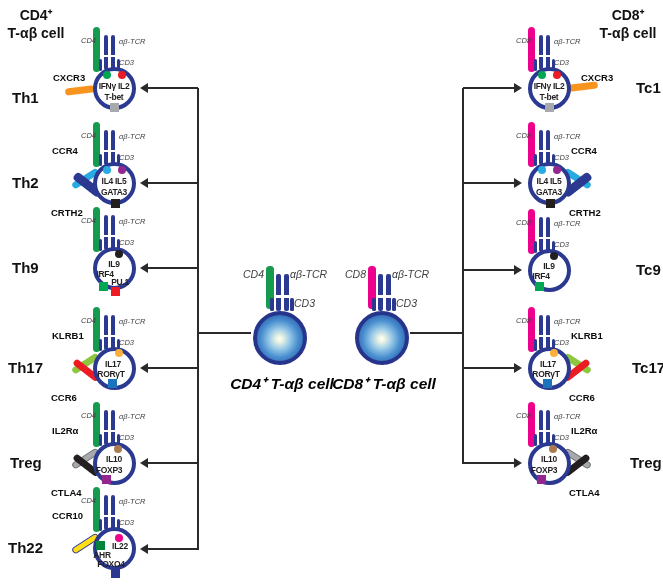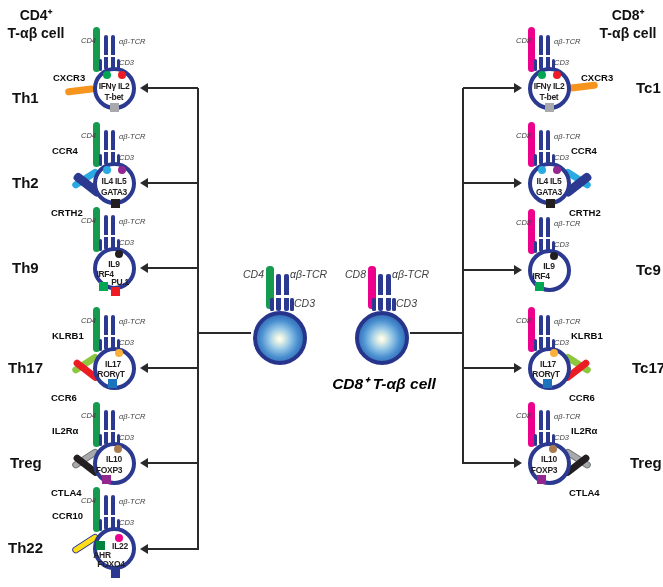--- a/index.html
+++ b/index.html
@@ -248,20 +248,21 @@
     <div class="rowlbl" style="position: absolute; left: 630px; top: 454px;">Treg</div>
     <div style="position: absolute; left: 266px; top: 266px; width: 7.5px; height: 43px; border-radius: 3.5px; background: rgb(22, 155, 78);"></div>
     <div style="position: absolute; left: 276px; top: 274px; width: 5px; height: 37px; border-radius: 2px; background: linear-gradient(rgb(43, 57, 144) 0px, rgb(43, 57, 144) 56%, rgb(255, 255, 255) 56%, rgb(255, 255, 255) 64%, rgb(43, 57, 144) 64%, rgb(43, 57, 144) 100%);"></div>
     <div style="position: absolute; left: 284px; top: 274px; width: 5px; height: 37px; border-radius: 2px; background: linear-gradient(rgb(43, 57, 144) 0px, rgb(43, 57, 144) 56%, rgb(255, 255, 255) 56%, rgb(255, 255, 255) 64%, rgb(43, 57, 144) 64%, rgb(43, 57, 144) 100%);"></div>
     <div style="position: absolute; left: 270px; top: 298px; width: 4px; height: 13px; border-radius: 1.5px; background: rgb(43, 57, 144);"></div>
     <div style="position: absolute; left: 290px; top: 298px; width: 4px; height: 13px; border-radius: 1.5px; background: rgb(43, 57, 144);"></div>
     <div class="tcrlblL" style="position: absolute; left: 236px; top: 268px; width: 28px; text-align: right;">CD4</div>
     <div class="tcrlblL" style="position: absolute; left: 290px; top: 268px;">αβ-TCR</div>
     <div class="tcrlblL" style="position: absolute; left: 294px; top: 297px;">CD3</div>
     <div class="pbody" style="position: absolute; left: 253px; top: 311px; width: 54px; height: 54px; border: 4.5px solid rgb(39, 52, 139);"></div>
+    <div class="proglbl" style="position: absolute; left: 282px; top: 372px; transform: translateX(-50%);">CD4⁺ T-αβ cell</div>
     <div style="position: absolute; left: 368px; top: 266px; width: 7.5px; height: 43px; border-radius: 3.5px; background: rgb(236, 0, 140);"></div>
     <div style="position: absolute; left: 378px; top: 274px; width: 5px; height: 37px; border-radius: 2px; background: linear-gradient(rgb(43, 57, 144) 0px, rgb(43, 57, 144) 56%, rgb(255, 255, 255) 56%, rgb(255, 255, 255) 64%, rgb(43, 57, 144) 64%, rgb(43, 57, 144) 100%);"></div>
     <div style="position: absolute; left: 386px; top: 274px; width: 5px; height: 37px; border-radius: 2px; background: linear-gradient(rgb(43, 57, 144) 0px, rgb(43, 57, 144) 56%, rgb(255, 255, 255) 56%, rgb(255, 255, 255) 64%, rgb(43, 57, 144) 64%, rgb(43, 57, 144) 100%);"></div>
     <div style="position: absolute; left: 372px; top: 298px; width: 4px; height: 13px; border-radius: 1.5px; background: rgb(43, 57, 144);"></div>
     <div style="position: absolute; left: 392px; top: 298px; width: 4px; height: 13px; border-radius: 1.5px; background: rgb(43, 57, 144);"></div>
     <div class="tcrlblL" style="position: absolute; left: 338px; top: 268px; width: 28px; text-align: right;">CD8</div>
     <div class="tcrlblL" style="position: absolute; left: 392px; top: 268px;">αβ-TCR</div>
     <div class="tcrlblL" style="position: absolute; left: 396px; top: 297px;">CD3</div>
     <div class="pbody" style="position: absolute; left: 355px; top: 311px; width: 54px; height: 54px; border: 4.5px solid rgb(39, 52, 139);"></div>
     <div class="proglbl" style="position: absolute; left: 384px; top: 372px; transform: translateX(-50%);">CD8⁺ T-αβ cell</div>

